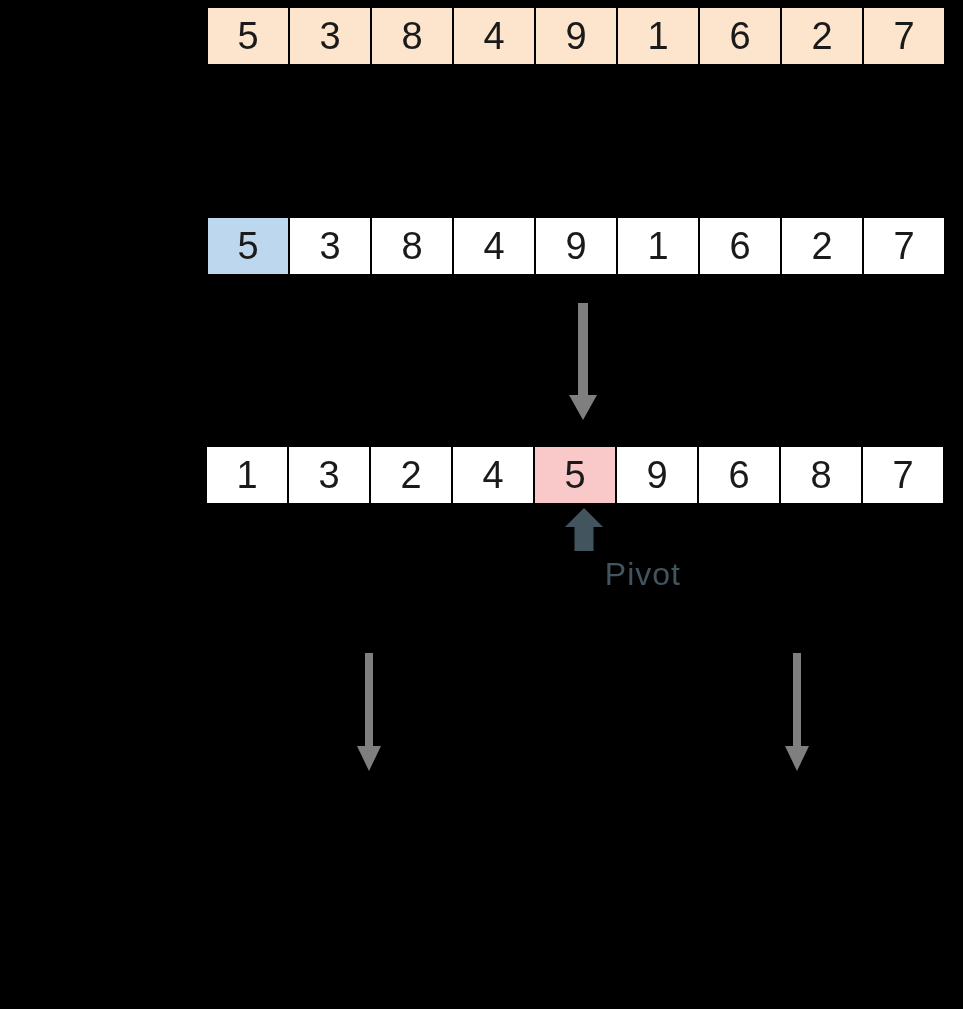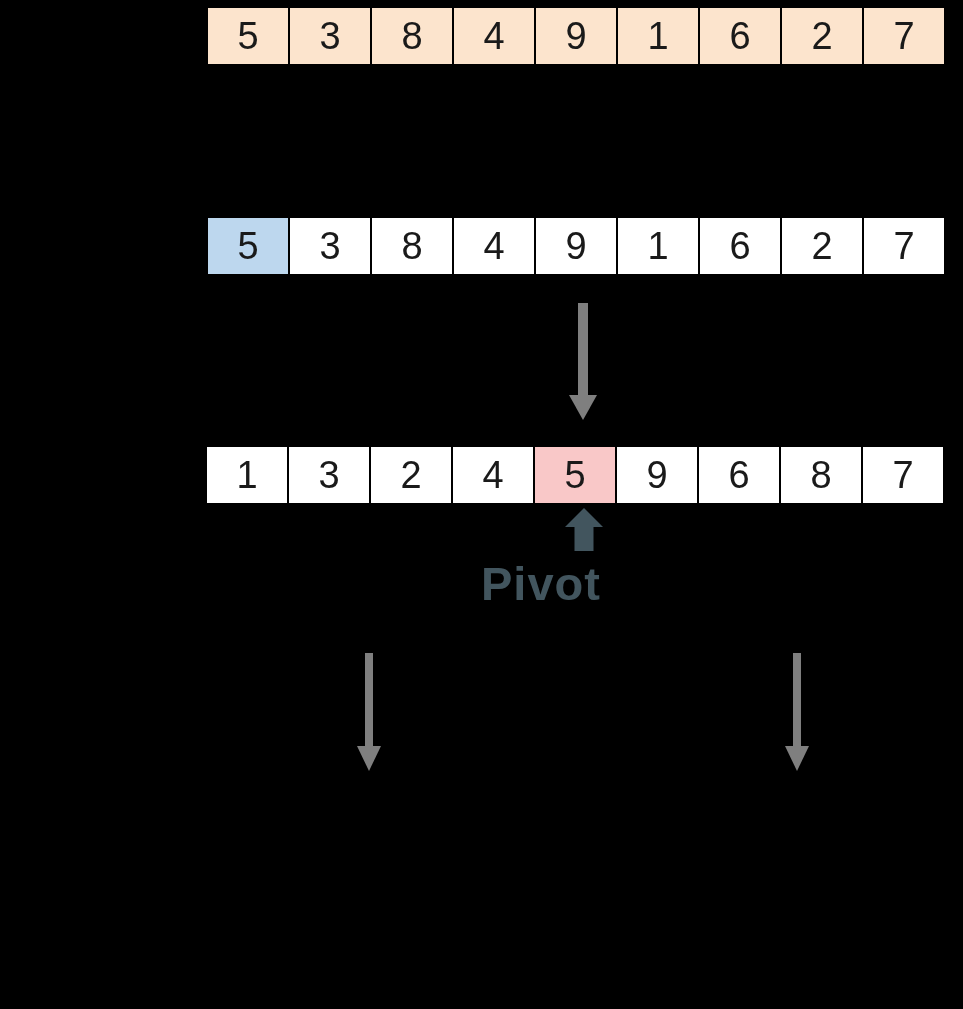--- a/index.html
+++ b/index.html
@@ -50,23 +50,23 @@
   .arrow-mid    { left: 569px; top: 303px; }
   .arrow-pivot  { left: 565px; top: 508px; }
   .arrow-left   { left: 357px; top: 653px; }
   .arrow-right  { left: 785px; top: 653px; }
 
   .pivot-label {
     position: absolute;
     left: 481px;
     top: 556px;
     width: 200px;
-    text-align: left;
-    font-size: 47px;
-    font-weight: bold;
+    text-align: right;
+    font-size: 32px;
+    font-weight: normal;
     color: var(--pivot_accent, #42555e);
     letter-spacing: 1px;
   }
   .shaft-gray  { fill: var(--arrow_gray, #808080); }
   .slate-fill  { fill: var(--pivot_accent, #42555e); }
 </style>
 </head>
 <body>
 
 <div class="stage">

